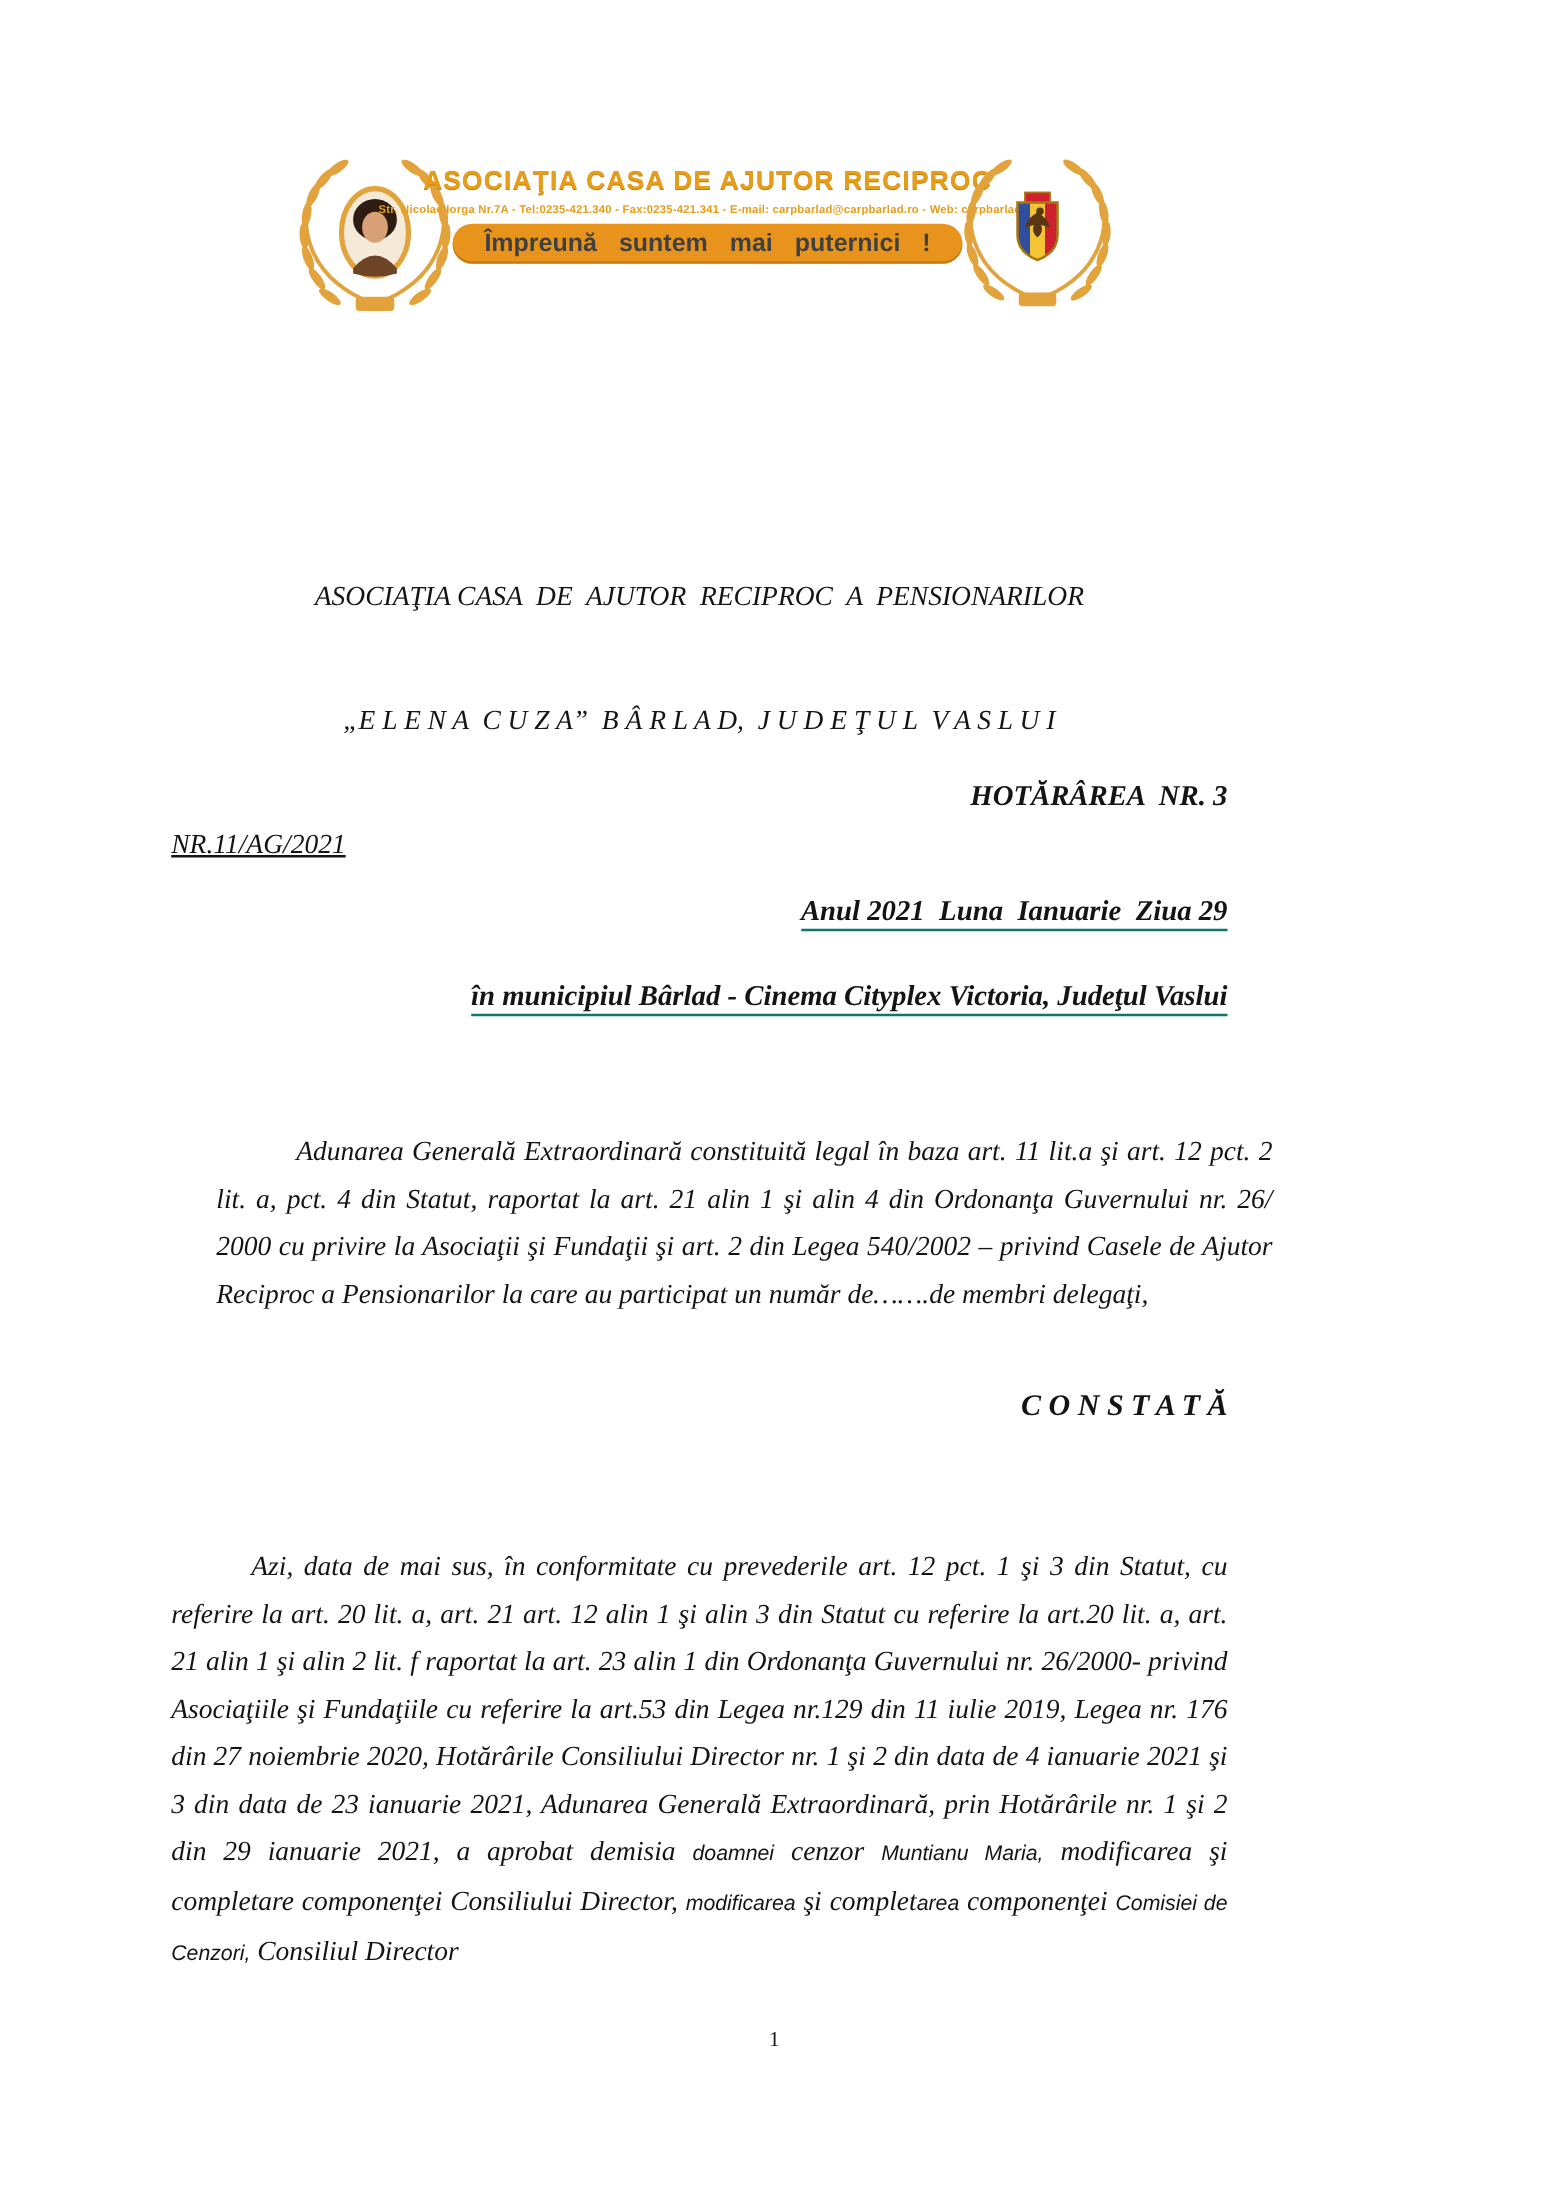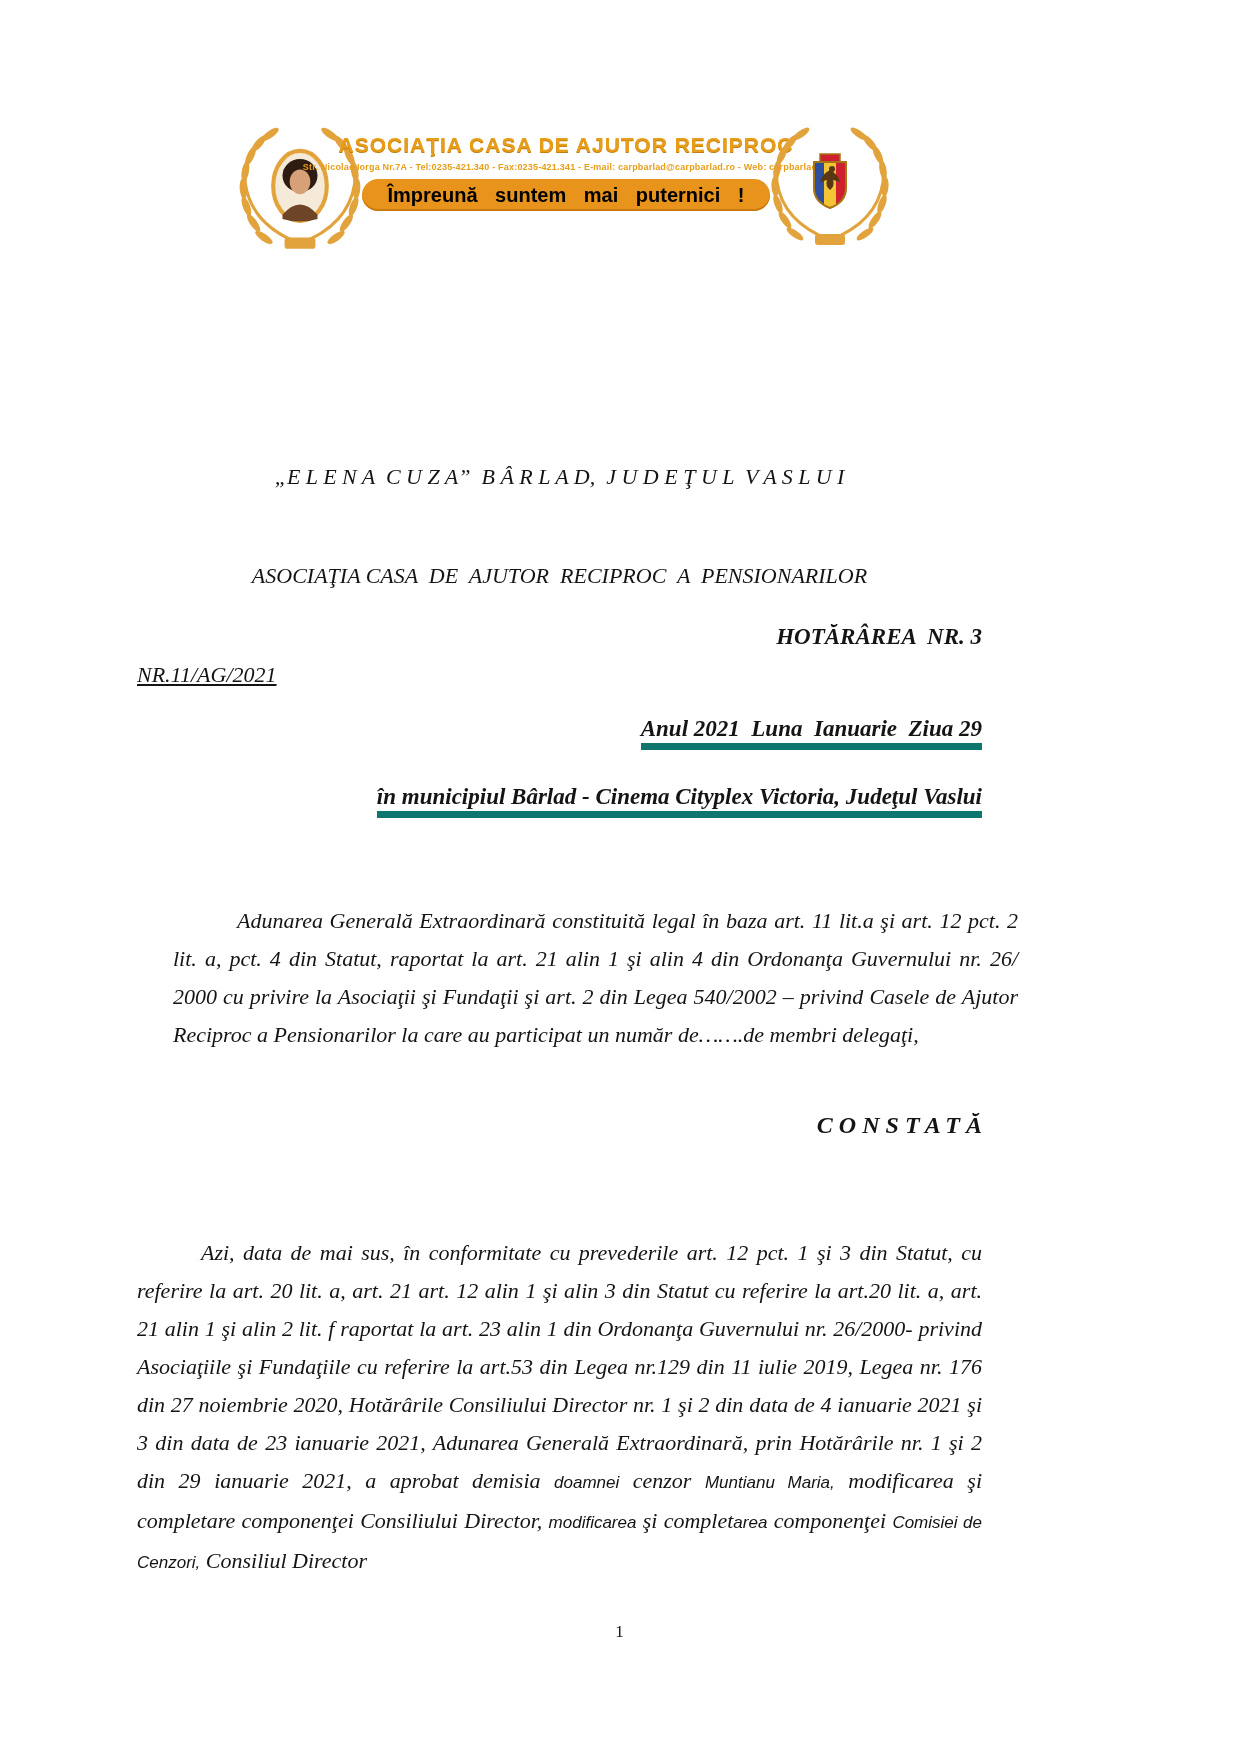--- a/index.html
+++ b/index.html
@@ -33,42 +33,42 @@
     font-weight:700;font-size:9px;line-height:12px;margin-top:3px;
     color:#e79d18;white-space:nowrap;letter-spacing:0.2px;
   }
   .slogan-banner{
     margin-top:6px;
     background:#e8941c;
     border-radius:16px;
     height:32px;line-height:32px;
     padding:0 26px;
     font-family:"Liberation Sans", sans-serif;
-    font-weight:800;font-size:20px;color:#000000;
+    font-weight:800;font-size:20px;color:#404040;
     word-spacing:12px;white-space:nowrap;
     box-shadow:inset 0 -2px 0 #c97a10;
   }
 
   
   .title-block{
     position:absolute;left:137px;top:394px;width:845px;
     font-style:italic;font-size:22px;line-height:33px;
     text-align:center;white-space:pre-wrap;
   }
   .title-line-left{text-align:left;text-decoration:underline;}
 
   .heading{
     position:absolute;left:137px;width:845px;text-align:right;
     font-style:italic;font-weight:700;font-size:23px;white-space:pre-wrap;
   }
   .h-decision{top:624px;}
   .h-date{top:690px;}
   .h-location{top:758px;}
   .h-constata{top:1112px;font-size:24px;}
-  .u{border-bottom:7px solid #0f766e;padding-bottom:1px;display:inline-block;}
+  .u{border-bottom:2px solid #0f766e;padding-bottom:1px;display:inline-block;}
 
   
   .para{
     position:absolute;left:137px;width:845px;
     font-style:italic;font-size:22px;line-height:38px;
     text-align:justify;text-indent:64px;
   }
   .para1{top:880px;margin-left:36px;}
   .para2{top:1212px;}
   .seg-sans{
@@ -156,22 +156,22 @@
           <rect x="71" y="40" width="10" height="48" fill="#cf2030"></rect>
         </g>
         <path d="M49,40 h32 v26 q0,14 -16,20 q-16,-6 -16,-20 z" fill="none" stroke="#a87414" stroke-width="2"></path>
         <path d="M65,48 q-8,4 -10,12 l7,-2 q-2,6 3,10 q5,-4 3,-10 l7,2 q-2,-8 -10,-12 z" fill="#5a3714"></path>
         <circle cx="67" cy="47" r="3" fill="#5a3714"></circle>
       </g>
     </svg>
   </div>
 
   <div class="title-block">
+    <div>ASOCIAŢIA CASA  DE  AJUTOR  RECIPROC  A  PENSIONARILOR</div>
     <div>„E L E N A  C U Z A”  B Â R L A D,  J U D E Ţ U L  V A S L U I</div>
-    <div>ASOCIAŢIA CASA  DE  AJUTOR  RECIPROC  A  PENSIONARILOR</div>
     <div class="title-line-left">NR.11/AG/2021</div>
   </div>
 
   <div class="heading h-decision">HOTĂRÂREA  NR. 3</div>
 
   <div class="heading h-date">
     <span class="u">Anul 2021  Luna  Ianuarie  Ziua 29</span>
   </div>
 
   <div class="heading h-location">

